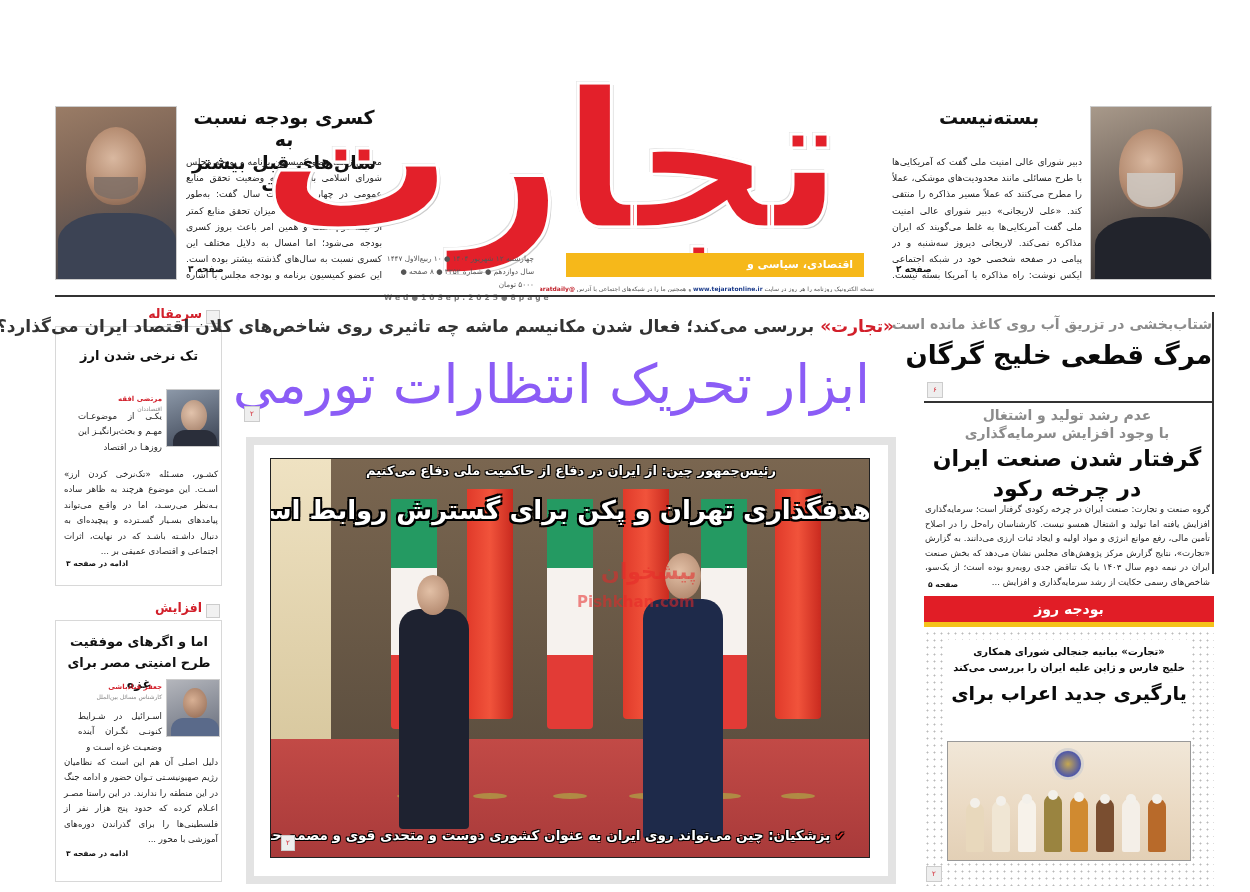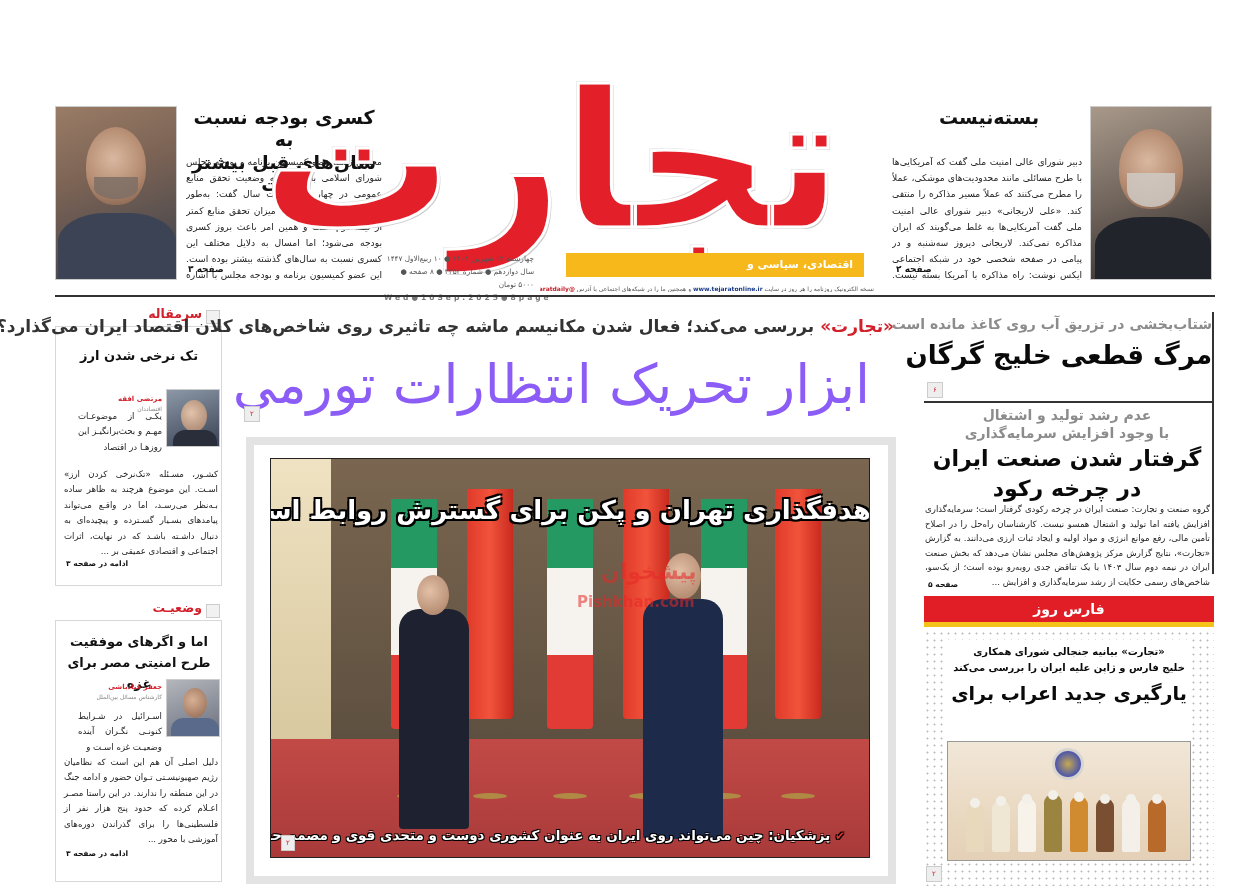--- a/index.html
+++ b/index.html
@@ -138,21 +138,21 @@
     <div style="position:absolute; left:6px; top:40px; width:44px; height:20px; border-radius:12px 12px 0 0; background:#2a2e3a;"></div>
   </div>
   <div class="author" style="position:absolute; left:40px; top:68px; width:66px;">مرتضی افقه</div>
   <div class="author-role" style="position:absolute; left:40px; top:78px; width:66px;">اقتصاددان</div>
   <div class="col-text" style="position:absolute; left:22px; top:82px; width:84px;">یکـی از موضوعـات مهـم و بحث‌برانگیـز این روزهـا در اقتصاد</div>
   <div class="col-text" style="position:absolute; left:8px; top:140px; width:154px;">کشـور، مسـئله «تک‌نرخی کردن ارز» اسـت. این موضوع هرچند به ظاهر ساده بـه‌نظر می‌رسـد، اما در واقـع می‌تواند پیامدهای بسـیار گسـترده و پیچیده‌ای به دنبال داشـته باشـد که در نهایت، اثرات اجتماعی و اقتصادی عمیقی بر ...</div>
   <div class="cont" style="position:absolute; left:10px; top:232px;">ادامه در صفحه ۳</div>
 </div>
 
 <div class="abs sq" style="left:206px; top:604px;"></div>
-<div class="abs section-label" style="left:140px; top:600px; width:62px; text-align:right;">وضعیـت</div>
+<div class="abs section-label" style="left:140px; top:600px; width:62px; text-align:right;">افزایش</div>
 <div class="abs side-box" style="left:55px; top:620px; width:167px; height:262px;">
   <div class="box-title" style="position:absolute; left:4px; top:10px; width:158px;">
     <div>اما و اگرهای موفقیت</div>
     <div>طرح امنیتی مصر برای غزه</div>
   </div>
   <div class="thumb" style="position:absolute; left:110px; top:58px; width:54px; height:58px; background:linear-gradient(160deg,#b4b6bc,#6a707e);">
     <div style="position:absolute; left:16px; top:8px; width:24px; height:30px; border-radius:50%; background:radial-gradient(circle at 40% 40%,#d8b094,#8e6650);"></div>
     <div style="position:absolute; left:4px; top:38px; width:48px; height:22px; border-radius:12px 12px 0 0; background:#5a6a8a;"></div>
   </div>
   <div class="author" style="position:absolute; left:20px; top:62px; width:86px;">جعفر قنادباشی</div>
@@ -191,20 +191,21 @@
   <div class="stand" style="left:510px; top:334px;"></div>
 
   <div class="person" style="left:128px; top:150px; width:70px; height:220px;"></div>
   <div class="face" style="left:146px; top:116px; width:32px; height:40px;"></div>
   <div class="person" style="left:372px; top:140px; width:80px; height:240px; background:#1e2a4a;"></div>
   <div class="face" style="left:394px; top:94px; width:36px; height:46px;"></div>
 
   <div class="abs watermark" style="left:330px; top:100px; font-size:22px;">پیشخوان</div>
   <div class="abs watermark" style="left:306px; top:134px; font-size:15px; direction:ltr;">Pishkhan.com</div>
 
+  <div class="abs overlay-kicker" style="left:0; top:4px; width:600px;">رئیس‌جمهور چین: از ایران در دفاع از حاکمیت ملی دفاع می‌کنیم</div>
   <div class="abs overlay-head" style="left:0; top:36px; width:600px;">هدفگذاری تهران و پکن برای گسترش روابط استراتژیک</div>
   <div class="abs overlay-caption" style="left:34px; top:368px; width:540px; text-align:right;">
     <span class="check">✔</span>
     <span>پزشکیان: چین می‌تواند روی ایران به عنوان کشوری دوست و متحدی قوی و مصمم حساب کند</span>
   </div>
   <div class="abs num-badge" style="left:10px; top:376px; width:14px; height:16px;">۲</div>
 </div>
 
 <div class="abs vline" style="left:1212px; top:312px; height:262px;"></div>
 
@@ -217,21 +218,21 @@
   <div>عدم رشد تولید و اشتغال</div>
   <div>با وجود افزایش سرمایه‌گذاری</div>
 </div>
 <div class="abs r-head" style="left:922px; top:444px; width:290px; font-size:22px; line-height:30px;">
   <div>گرفتار شدن صنعت ایران</div>
   <div>در چرخه رکود</div>
 </div>
 <div class="abs col-text" style="left:925px; top:502px; width:285px; height:88px; font-size:8.6px; line-height:14.6px; overflow:hidden;">گروه صنعت و تجارت: صنعت ایران در چرخه رکودی گرفتار است؛ سرمایه‌گذاری افزایش یافته اما تولید و اشتغال همسو نیست. کارشناسان راه‌حل را در اصلاح تأمین مالی، رفع موانع انرژی و مواد اولیه و ایجاد ثبات ارزی می‌دانند. به گزارش «تجارت»، نتایج گزارش مرکز پژوهش‌های مجلس نشان می‌دهد که بخش صنعت ایران در نیمه دوم سال ۱۴۰۳ با یک تناقض جدی روبه‌رو بوده است؛ از یک‌سو، شاخص‌های رسمی حکایت از رشد سرمایه‌گذاری و افزایش ...</div>
 <div class="abs cont" style="left:928px; top:580px;">صفحه ۵</div>
 
-<div class="abs red-band" style="left:924px; top:596px; width:290px; height:26px; font-size:14px; line-height:26px;">فارس روز</div>
+<div class="abs red-band" style="left:924px; top:596px; width:290px; height:26px; font-size:14px; line-height:26px;">بودجه روز</div>
 <div class="abs yellow-strip" style="left:924px; top:622px; width:290px; height:5px;"></div>
 <div class="abs dotted" style="left:924px; top:630px; width:290px; height:256px;"></div>
 <div class="abs report-box" style="left:946px; top:640px; width:246px; height:100px;"></div>
 <div class="abs r-head" style="left:946px; top:644px; width:246px; font-size:10px; line-height:16px;">
   <div>«تجارت» بیانیه جنجالی شورای همکاری</div>
   <div>خلیج فارس و ژاپن علیه ایران را بررسی می‌کند</div>
 </div>
 <div class="abs r-head" style="left:946px; top:680px; width:246px; font-size:19px; line-height:26px;">
   <div>یارگیری جدید اعراب برای</div>
 </div>

